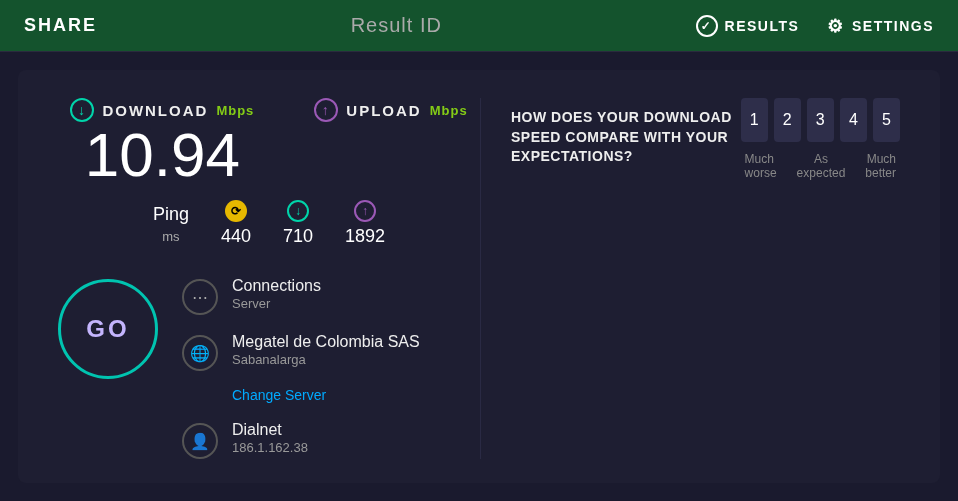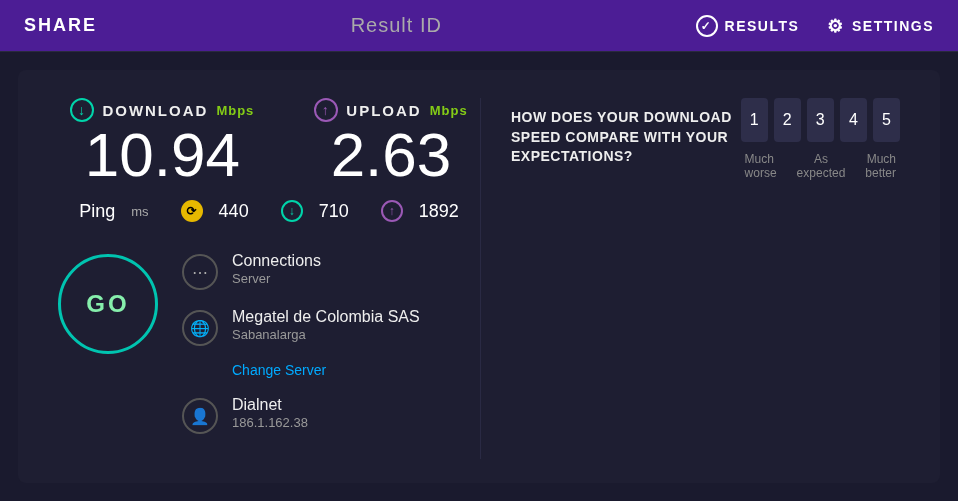--- a/index.html
+++ b/index.html
@@ -7,21 +7,21 @@
       width: 958px;
       height: 501px;
       background: #1a1a2e;
       font-family: 'Arial', sans-serif;
       color: #fff;
       overflow: hidden;
     }
 
     
     .topbar {
-      background: #4c1d95;
+      background: #14532d;
       display: flex;
       align-items: center;
       justify-content: space-between;
       padding: 0 24px;
       height: 52px;
       border-bottom: 1px solid #2a2a3e;
     }
     .topbar-left {
       font-weight: 900;
       font-size: 18px;
@@ -157,24 +157,25 @@
       gap: 32px;
       margin-bottom: 22px;
     }
     .ping-unit {
       font-size: 13px;
       color: #aaa;
     }
     .ping-item {
       display: flex;
       align-items: center;
-      gap: 16px;
+      gap: 4px;
       font-size: 18px;
       font-weight: 400;
       color: #fff;
+      flex-direction: column;
     }
     .ping-jitter-icon {
       width: 22px;
       height: 22px;
       border-radius: 50%;
       background: #e6b800;
       display: flex;
       align-items: center;
       justify-content: center;
       font-size: 12px;
@@ -218,21 +219,21 @@
       width: 100px;
       height: 100px;
       border-radius: 50%;
       border: 3px solid #00c4b0;
       display: flex;
       align-items: center;
       justify-content: center;
       font-size: 24px;
       font-weight: 700;
       letter-spacing: 3px;
-      color: #86efac;
+      color: #c4b5fd;
       cursor: pointer;
       flex-shrink: 0;
       margin-top: 10px;
       background: transparent;
     }
 
     
     .info-list {
       display: flex;
       flex-direction: column;
@@ -364,21 +365,20 @@
           <span class="speed-label-unit">Mbps</span>
         </div>
         <div class="speed-value">10.94</div>
       </div>
       <div class="speed-block">
         <div class="speed-label">
           <div class="arrow-up">↑</div>
           <span class="speed-label-text">UPLOAD</span>
           <span class="speed-label-unit">Mbps</span>
         </div>
-        <div class="speed-value">2.63</div>
       </div>
     </div>
 
     <div class="ping-row">
       <div class="ping-item">
         <span>Ping</span>
         <span class="ping-unit">ms</span>
       </div>
       <div class="ping-item">
         <div class="ping-jitter-icon">⟳</div>

